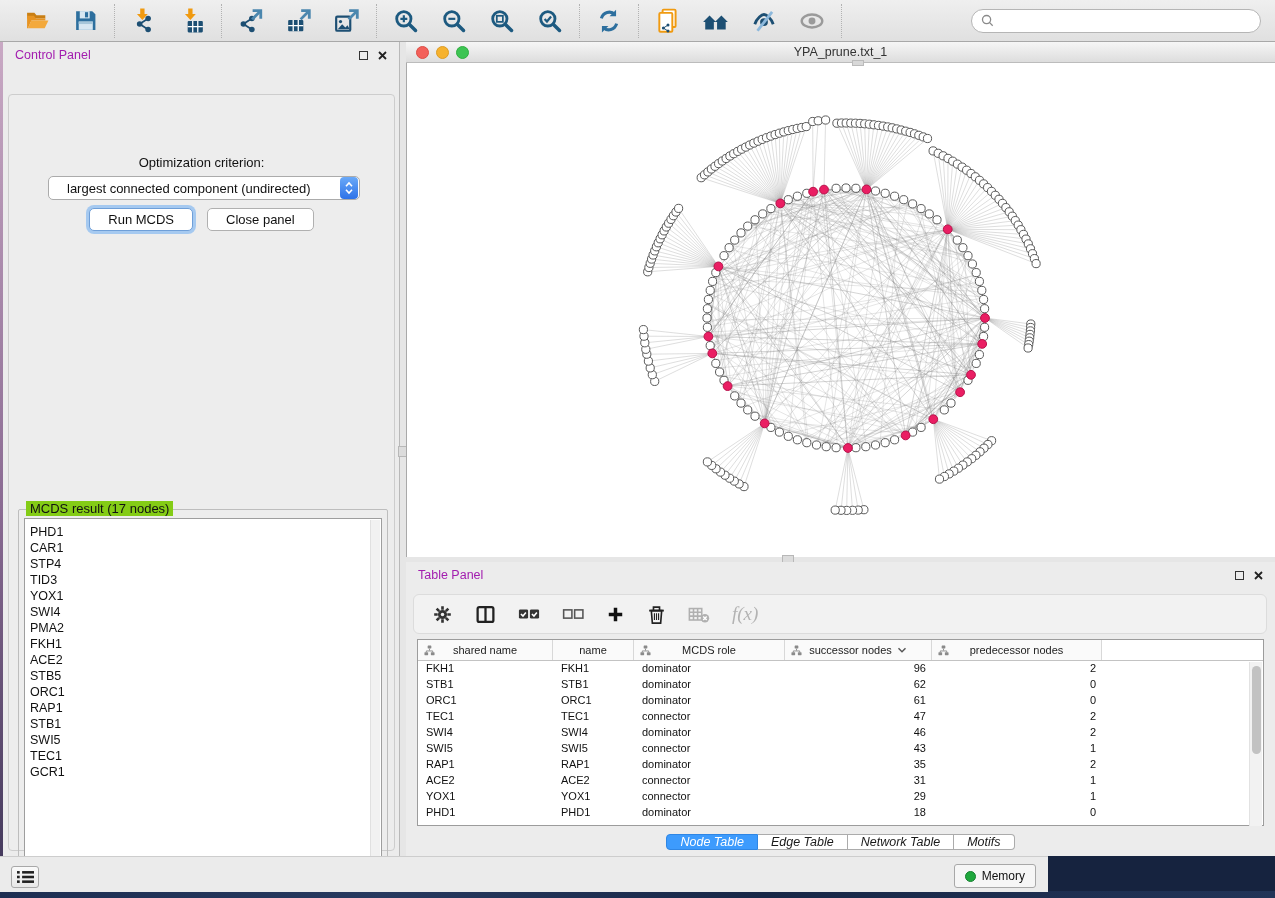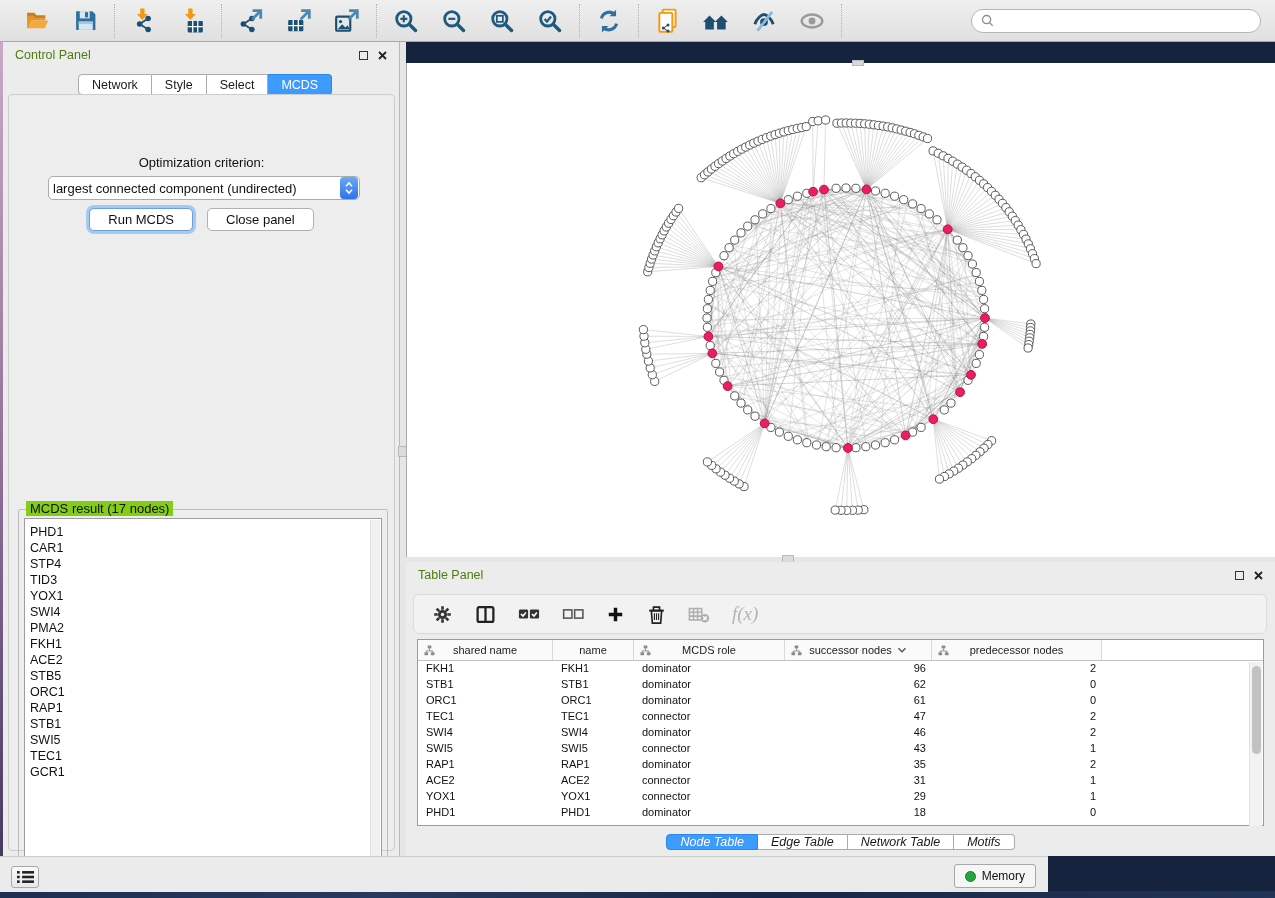--- a/index.html
+++ b/index.html
@@ -24,38 +24,38 @@
   .tb-icon svg { display:block; }
   .search-wrap { margin-left:auto; margin-right:6px; width:290px; height:24px; background:#fff;
     border:1px solid #b5b5b5; border-radius:12px; display:flex; align-items:center; padding:0 9px; }
   .search-wrap input { border:none; outline:none; flex:1; font-size:12px; margin-left:6px;
     font-family:"Liberation Sans",sans-serif; background:transparent; }
 
   
   .control-panel { position:absolute; left:3px; top:42px; width:397px; height:814px;
     background:#ececec; border-right:1px solid #b9b9b9; }
   .panel-titlebar { height:26px; display:flex; align-items:center; padding:0 12px; }
-  .panel-title { font-size:12.5px; color:#4d7c0f; }
+  .panel-title { font-size:12.5px; color:#a21caf; }
   .win-btns { margin-left:auto; display:flex; align-items:center; gap:10px; }
   .float-btn { width:9px; height:9px; border:1.5px solid #333; display:inline-block; cursor:pointer; }
   .close-btn { cursor:pointer; display:flex; }
 
   .ctrl-tabs { position:absolute; left:75px; top:32px; height:21px; display:flex; }
   .seg-tab { font-size:12.5px; padding:0 13px; display:flex; align-items:center; background:#fff;
     border:1px solid #ababab; border-left:none; color:#1a1a1a; cursor:pointer; white-space:nowrap; }
   .seg-tab:first-child { border-left:1px solid #ababab; border-radius:4px 0 0 4px; }
   .seg-tab:last-child { border-radius:0 4px 4px 0; }
   .seg-tab.sel { background:#3d9bfd; border-color:#2f86e4; color:#fff; }
 
   .tab-page { position:absolute; left:5px; top:52px; width:387px; height:757px;
     background:#ededed; border:1px solid #cdcdcd; border-radius:4px; }
   .opt-label { position:absolute; left:0; top:60px; width:100%; text-align:center; font-size:13px; color:#111; }
   .criterion { position:absolute; left:39px; top:81px; width:312px; height:24px; background:#fff;
     border:1px solid #ababab; border-radius:5px; display:flex; align-items:center; cursor:pointer; }
-  .criterion .val { font-size:13px; color:#111; padding-left:4px; flex:1; white-space:nowrap; overflow:hidden; }
+  .criterion .val { font-size:13px; color:#111; padding-left:18px; flex:1; white-space:nowrap; overflow:hidden; }
   .criterion .spin { width:18px; height:22px; border-radius:4px; margin-right:1px;
     background:linear-gradient(#6aa9f8,#2e72e8); display:flex; align-items:center; justify-content:center; }
   .btn-row { position:absolute; top:113px; left:0; width:100%; display:flex; justify-content:center; gap:14px; }
   .push-btn { height:23px; padding:0 18px; background:#fff; border:1px solid #b0b0b0; border-radius:5px;
     font-size:13px; color:#111; font-family:"Liberation Sans",sans-serif; cursor:pointer; }
   .push-btn.focused { box-shadow:0 0 0 3px #a5c9f0; border-color:#6f9fd8; }
 
   .groupbox { position:absolute; left:9px; top:414px; width:370px; height:374px; }
   .groupbox .legend { position:absolute; left:8px; top:-8px; background:#84cc16; padding:0 4px;
     font-size:13px; color:#111; z-index:2; }
@@ -296,26 +296,20 @@
       <span class="panel-title">Control Panel</span>
       <span class="win-btns">
         <span class="float-btn"></span>
         <span class="close-btn">
             <svg width="9" height="9" viewBox="0 0 9 9">
               <path d="M1 1l7 7M8 1L1 8" stroke="#222" stroke-width="1.8"></path>
             </svg>
           </span>
       </span>
     </div>
-    <div class="ctrl-tabs" id="ctrl-tabs">
-        <span class="seg-tab">Network</span>
-        <span class="seg-tab">Style</span>
-        <span class="seg-tab">Select</span>
-        <span class="seg-tab sel">MCDS</span>
-      </div>
     <div class="tab-page">
       <div class="opt-label">Optimization criterion:</div>
       <div class="criterion">
         <span class="val">largest connected component (undirected)</span>
         <span class="spin">
           <svg width="10" height="14" viewBox="0 0 10 14">
               <path d="M2 5.2L5 2l3 3.2" stroke="#fff" stroke-width="1.6" fill="none"></path>
               <path d="M2 8.8L5 12l3-3.2" stroke="#fff" stroke-width="1.6" fill="none"></path>
             </svg>
         </span>
@@ -349,20 +343,26 @@
           <div class="list-track"></div>
         </div>
       </div>
     </div>
   </div>
 
   <div class="splitter-v">
       <div class="handle"></div>
     </div>
 
+  <div class="net-titlebar">
+    <span class="tl red"></span>
+    <span class="tl yellow"></span>
+    <span class="tl green"></span>
+    <span class="net-title">YPA_prune.txt_1</span>
+  </div>
   <div class="net-canvas">
     <svg id="net-svg" width="869" height="494" viewBox="0 0 869 494">
         <line x1="577.6" y1="264.6" x2="567.6" y2="304.3" stroke="#828282" stroke-opacity="0.28" stroke-width="0.7"></line>
         <line x1="576.5" y1="236.2" x2="395.2" y2="131.6" stroke="#828282" stroke-opacity="0.28" stroke-width="0.7"></line>
         <line x1="301.3" y1="237.5" x2="323.8" y2="327.7" stroke="#828282" stroke-opacity="0.28" stroke-width="0.7"></line>
         <line x1="303.1" y1="282.4" x2="447.8" y2="384.7" stroke="#828282" stroke-opacity="0.28" stroke-width="0.7"></line>
         <line x1="307.7" y1="212.3" x2="421.4" y2="126.0" stroke="#828282" stroke-opacity="0.28" stroke-width="0.7"></line>
         <line x1="432.2" y1="384.8" x2="516.4" y2="363.0" stroke="#828282" stroke-opacity="0.28" stroke-width="0.7"></line>
         <line x1="451.3" y1="125.5" x2="300.9" y2="240.0" stroke="#828282" stroke-opacity="0.28" stroke-width="0.7"></line>
         <line x1="484.3" y1="377.9" x2="345.2" y2="350.9" stroke="#828282" stroke-opacity="0.28" stroke-width="0.7"></line>

